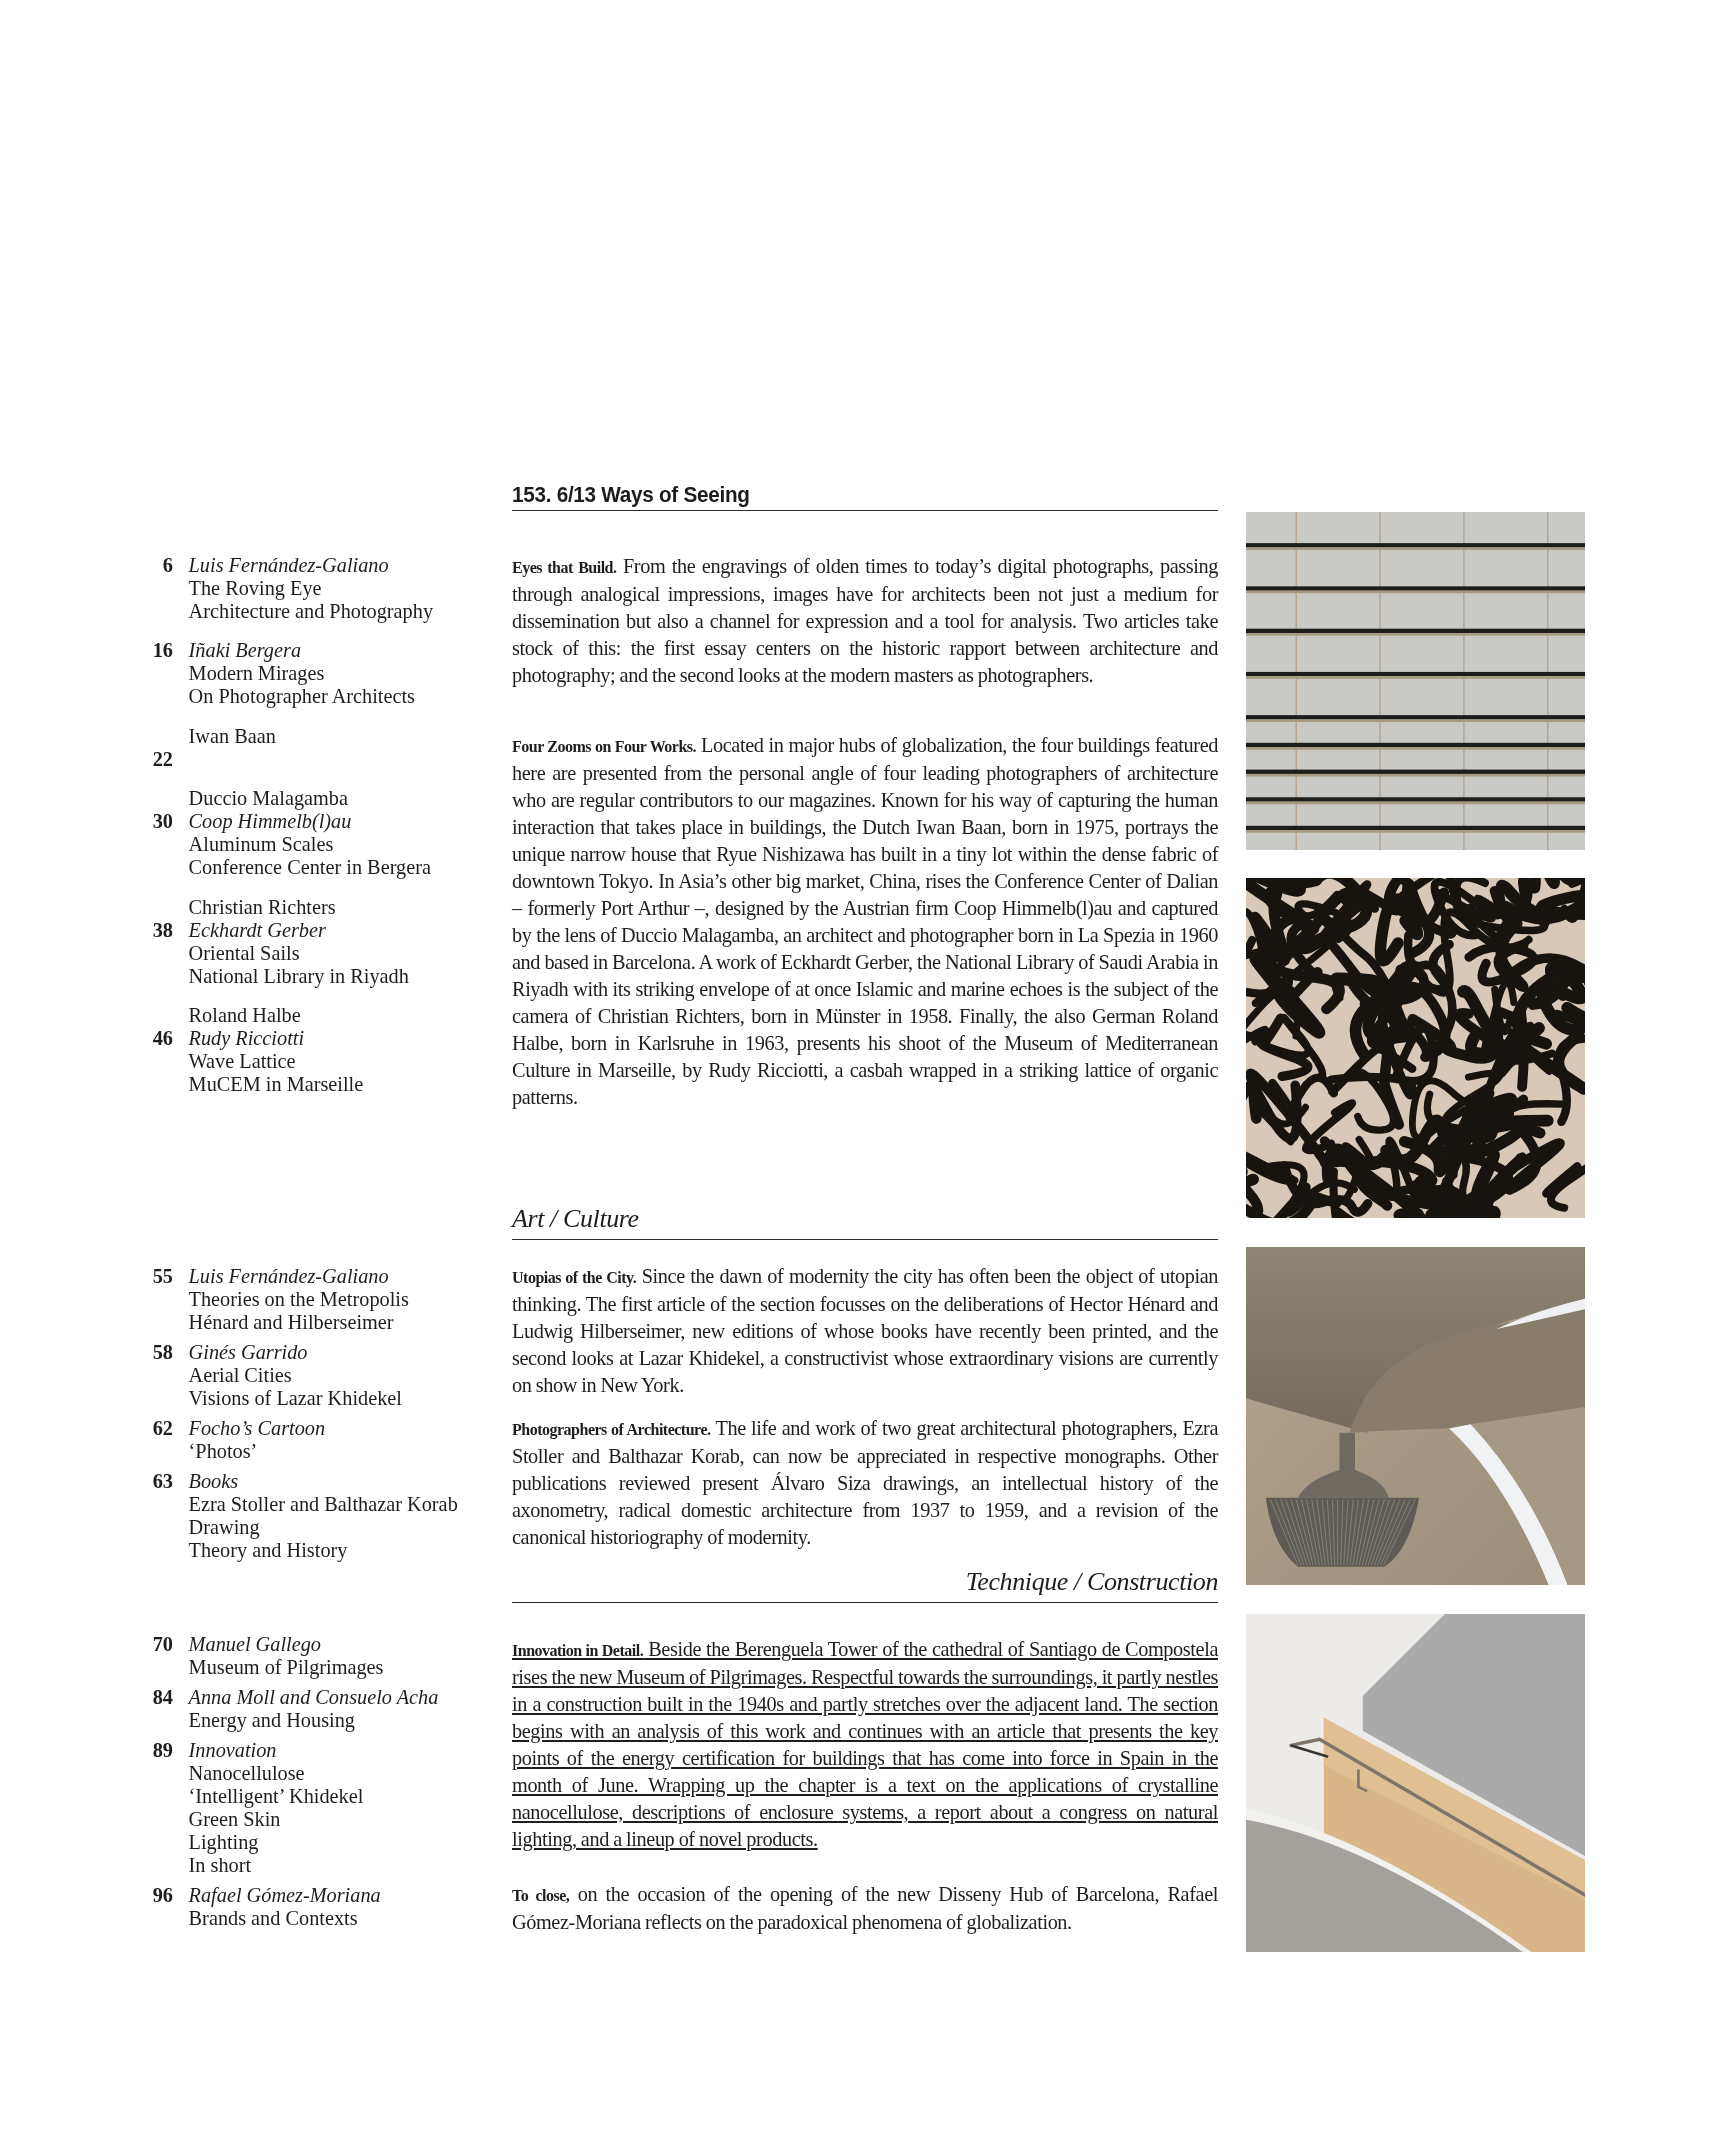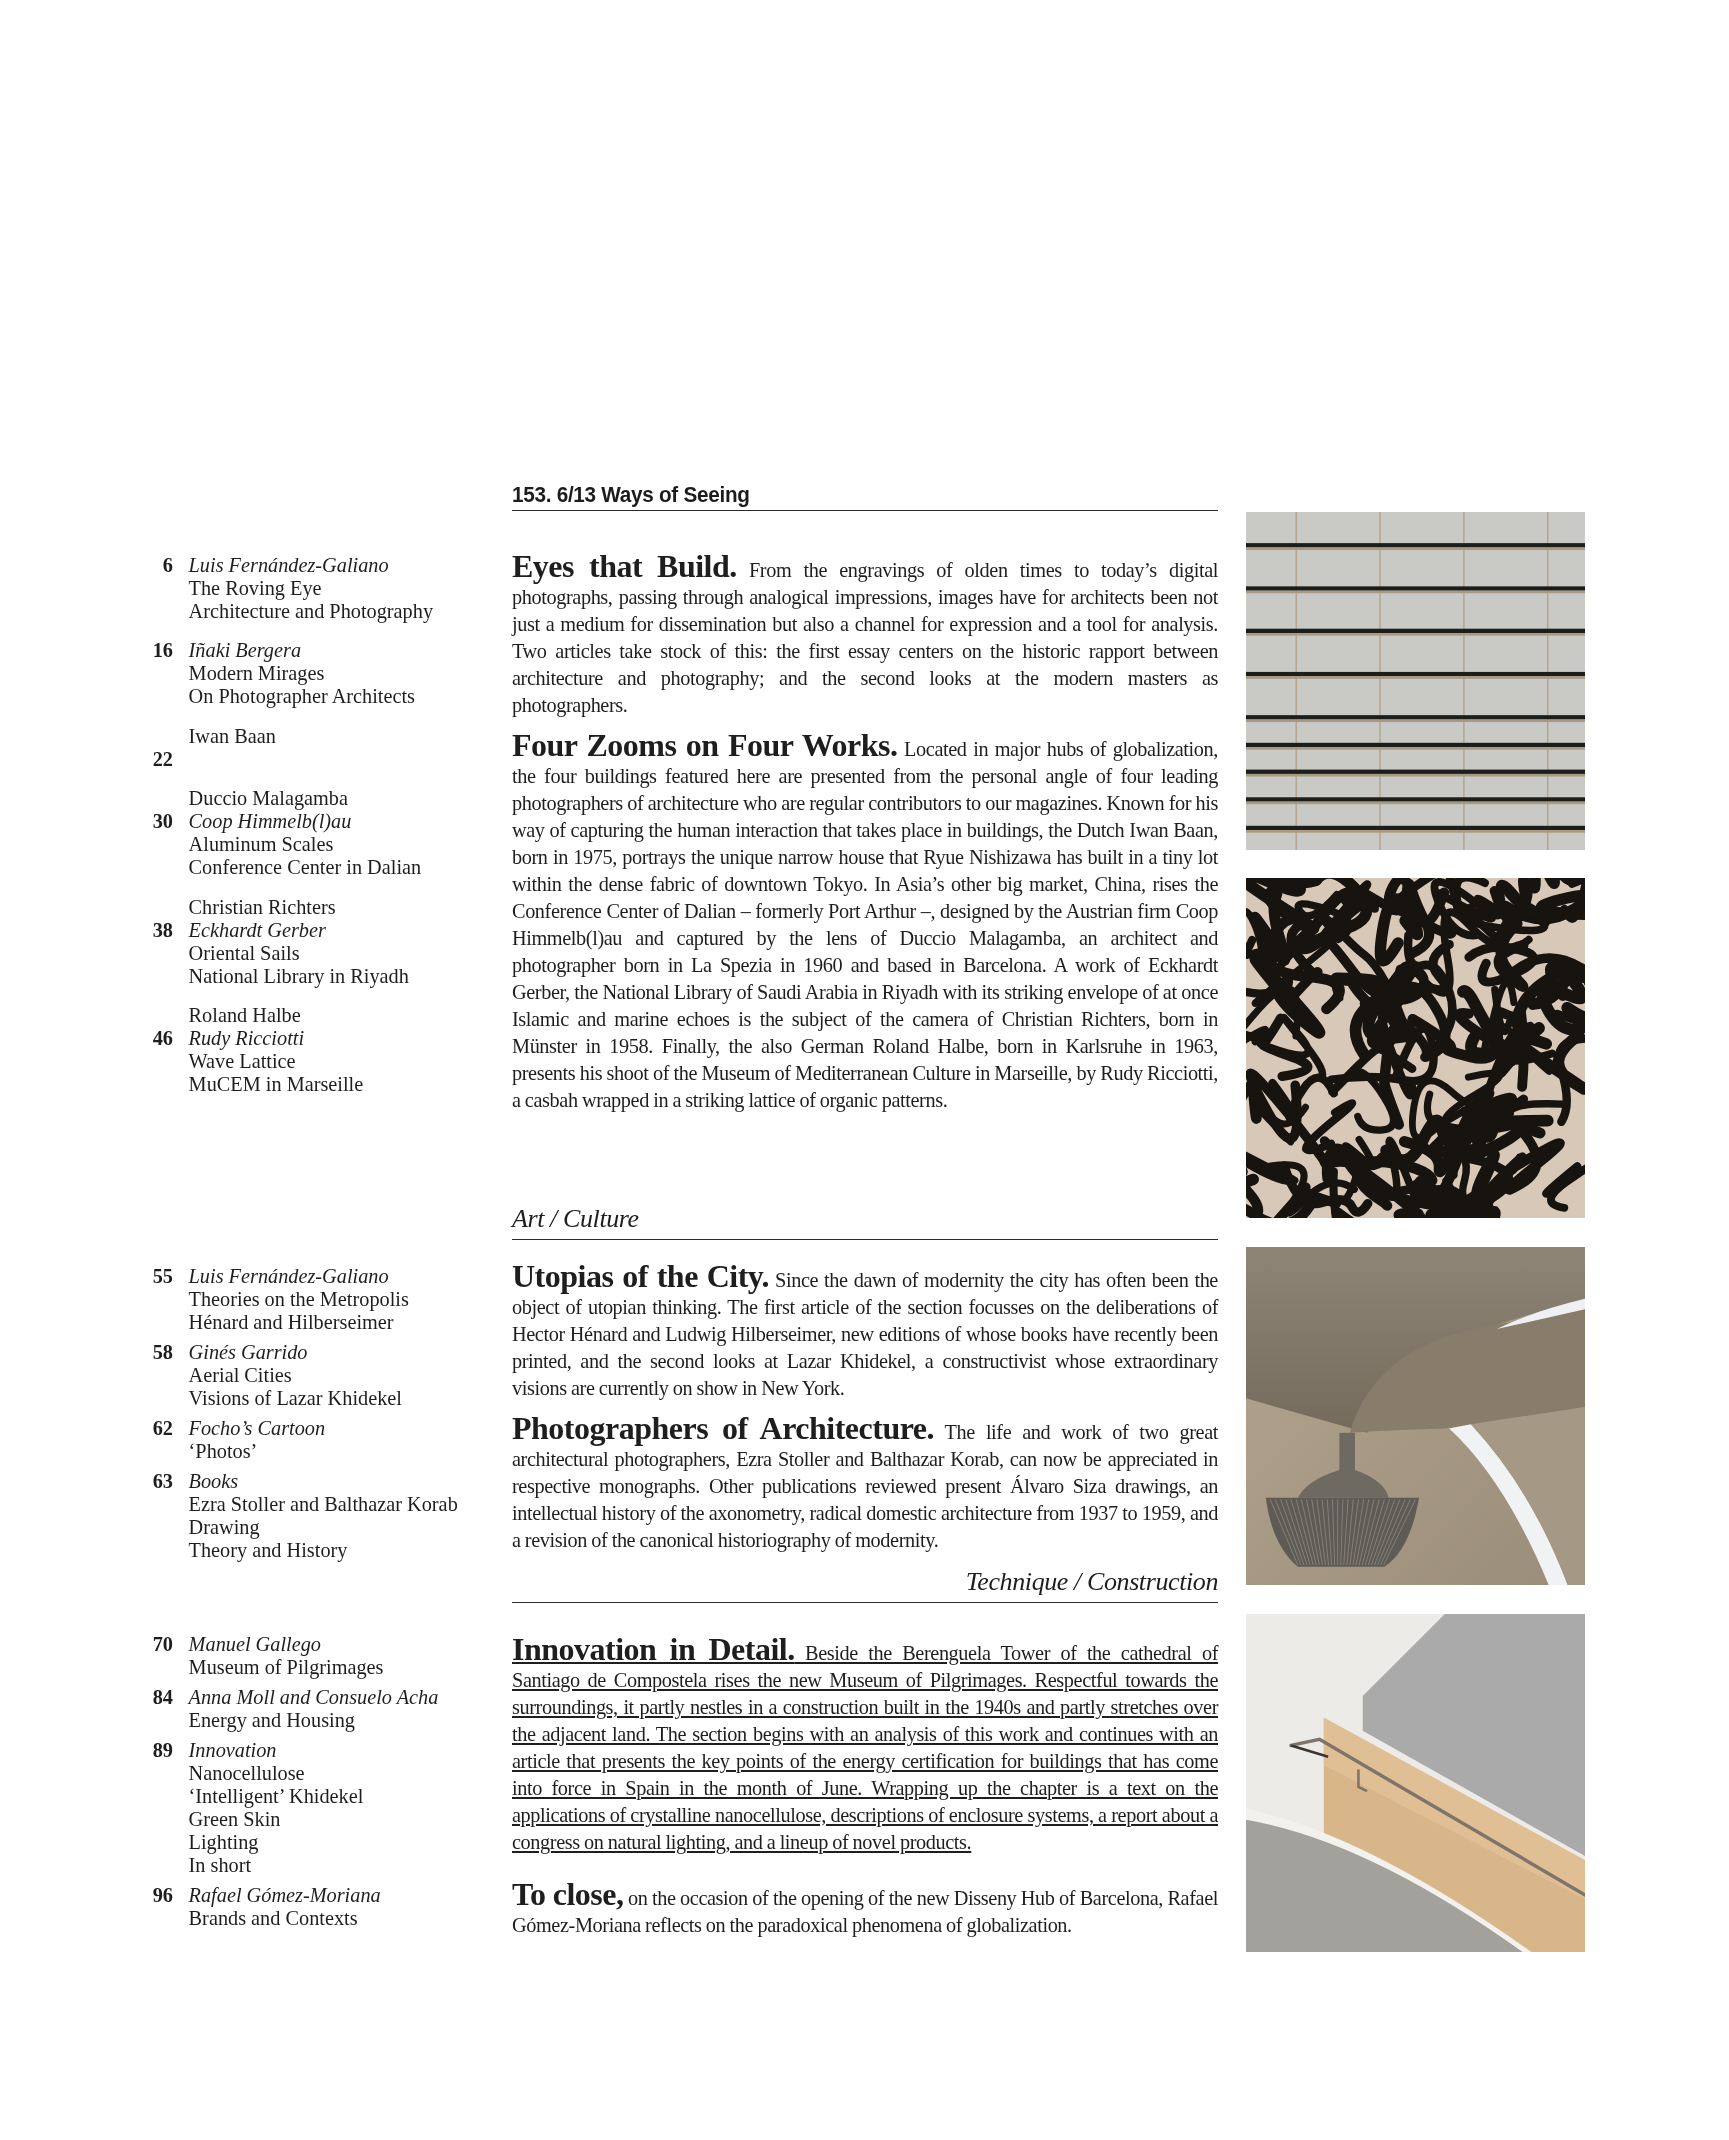--- a/index.html
+++ b/index.html
@@ -13,21 +13,21 @@
   .toc { position: absolute; left: 138px; width: 372px; font-size: 20.3px; line-height: 23px; }
   .entry { display: flex; }
   .entry .num { width: 35px; text-align: right; font-weight: bold; padding-right: 15.6px; flex: none; }
   .entry .lines { flex: 1; }
   .entry .line { display: block; white-space: nowrap; }
   .entry .italic { font-style: italic; }
 
   
   .col { position: absolute; left: 512px; width: 706px; }
   .para { font-size: 20.3px; line-height: 27px; text-align: justify; letter-spacing: -0.4px; word-spacing: -0.4px; margin: 0; }
-  .para .lead { font-weight: bold; font-size: 32px; letter-spacing: -0.5px; }
+  .para .lead { font-weight: bold; font-size: 16px; letter-spacing: -0.5px; }
   .section-head { position: absolute; left: 512px; width: 706px; border-bottom: 1.7px solid #2a2a2a; padding-bottom: 5.2px; font-style: italic; font-size: 26px; letter-spacing: -0.4px; }
 
   
   .photo { position: absolute; left: 1246px; width: 339px; overflow: hidden; }
   .photo svg { display: block; width: 100%; height: 100%; }
 </style>
 </head>
 <body>
 
 <div class="masthead">
@@ -63,21 +63,21 @@
     <div style="height: 16.4px;"></div>
     <div class="entry">
       <span class="num"></span>
       <span class="lines">Duccio Malagamba</span>
     </div>
     <div class="entry">
       <span class="num">30</span>
       <span class="lines">
         <span class="line italic">Coop Himmelb(l)au</span>
         <span class="line">Aluminum Scales</span>
-        <span class="line">Conference Center in Dalian</span>
+        <span class="line">Conference Center in Bergera</span>
       </span>
     </div>
     <div style="height: 16.4px;"></div>
     <div class="entry">
       <span class="num"></span>
       <span class="lines">Christian Richters</span>
     </div>
     <div class="entry">
       <span class="num">38</span>
       <span class="lines">

